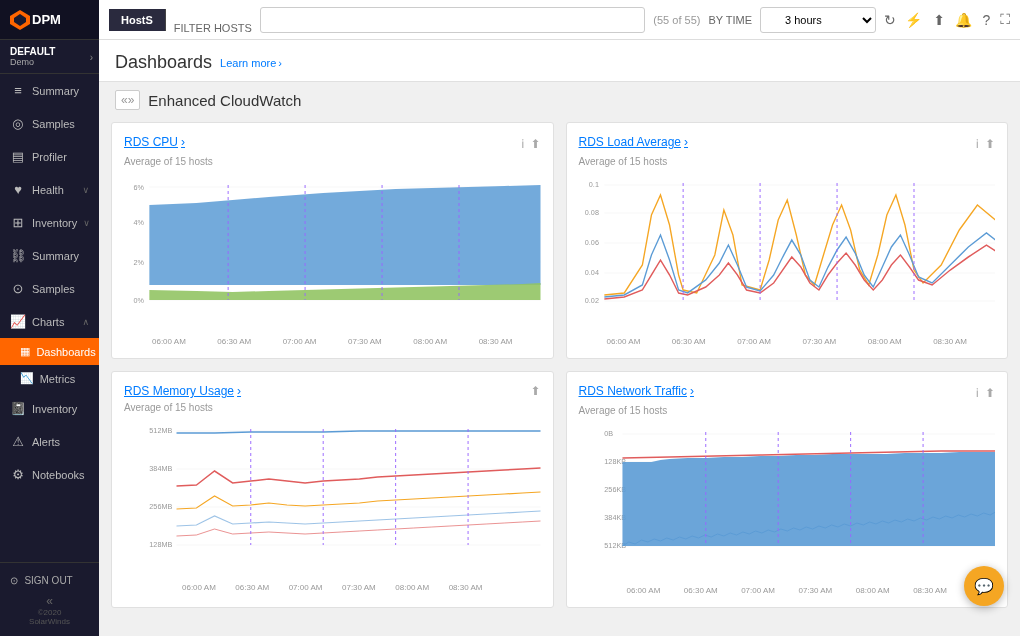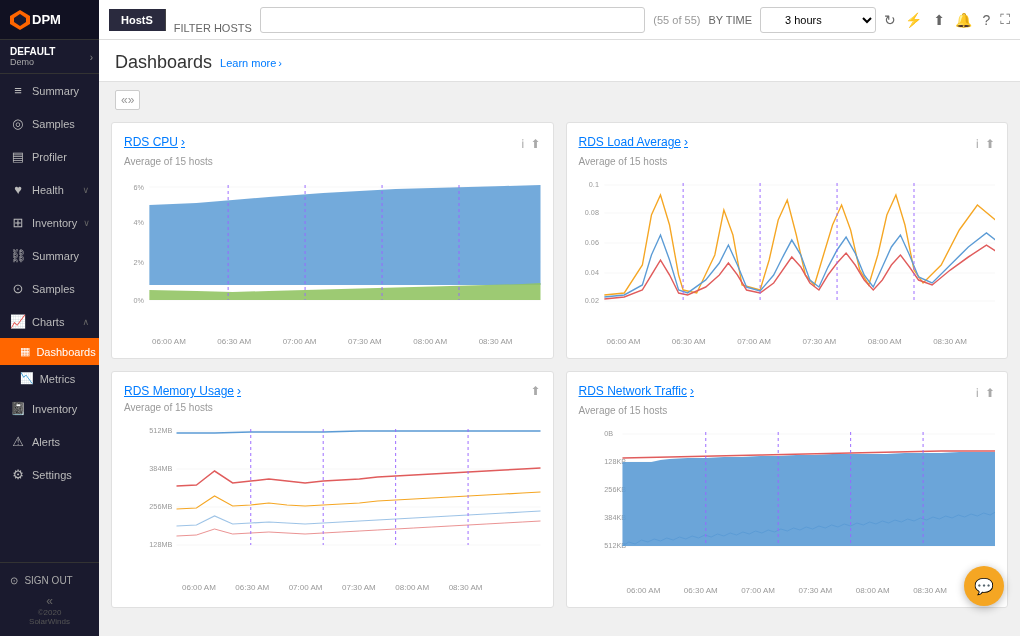--- a/index.html
+++ b/index.html
@@ -133,21 +133,21 @@
     <div class="nav-item">
       <span class="nav-icon">📓</span>
       <span class="nav-label">Inventory</span>
     </div>
     <div class="nav-item">
       <span class="nav-icon">⚠</span>
       <span class="nav-label">Alerts</span>
     </div>
     <div class="nav-item">
       <span class="nav-icon">⚙</span>
-      <span class="nav-label">Settings</span>
+      <span class="nav-label">Notebooks</span>
     </div>
   </div>
   <div class="sidebar-footer">
     <div class="sign-out">
       <span>⊙</span>
       <span>SIGN OUT</span>
     </div>
     <div class="collapse-btn">«</div>
     <div class="copyright">
       <span>©2020</span>
@@ -188,20 +188,21 @@
       <span class="page-title">Dashboards</span>
       <a class="learn-more">
         <span>Learn more</span>
         <span>›</span>
       </a>
     </div>
 
     <div class="dashboard-section">
       <div class="dashboard-title-row">
         <span class="collapse-icon">«»</span>
+        <span class="dashboard-title">Enhanced CloudWatch</span>
       </div>
 
       <div class="charts-grid">
 
         <div class="chart-card">
           <div class="chart-card-header">
             <span class="chart-title">
               <span>RDS CPU</span>
               <span>›</span>
             </span>

